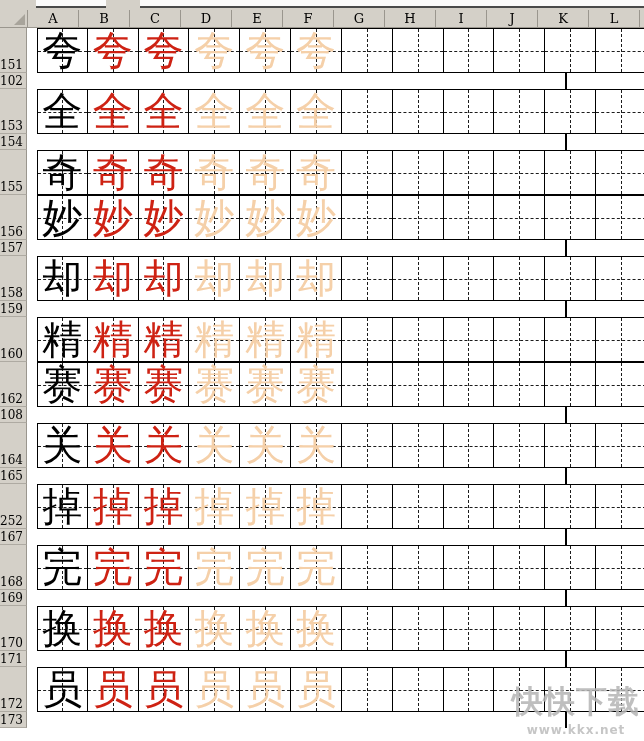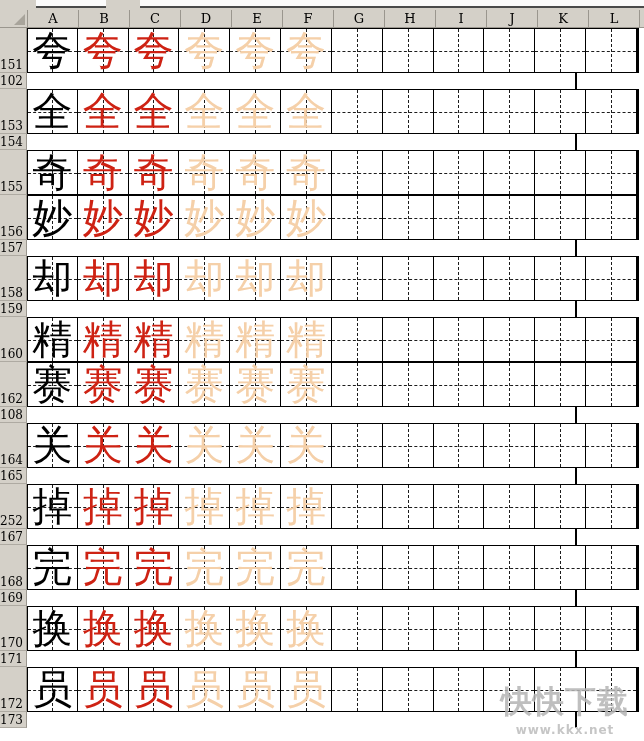--- a/index.html
+++ b/index.html
@@ -27,21 +27,21 @@
           border-right:1px solid var(--chrome-line);border-bottom:1px solid var(--chrome-line);
           position:relative;}
   .corner .tri{position:absolute;right:2px;bottom:2px;width:0;height:0;
           border-left:11px solid transparent;border-bottom:11px solid #a8a49b;}
   .col-header{width:51px;height:18px;text-align:center;font-size:13px;line-height:17px;
           color:#000;background:var(--chrome-bg);
           border-right:1px solid var(--chrome-line);border-bottom:1px solid var(--chrome-line);}
   .header-fill{flex:1;background:var(--chrome-bg);border-bottom:1px solid var(--chrome-line);}
 
   
-  .row{display:flex;width:577px;}
+  .row{display:flex;width:577px;gap:10px;}
   .row-header{width:28px;background:var(--chrome-bg);
           border-right:1px solid var(--chrome-line);border-bottom:1px solid #aeaaa2;
           font-size:12px;color:#000;display:flex;align-items:flex-end;justify-content:flex-end;
           padding:0 3px 0 0;line-height:14px;}
   .cells{position:relative;display:flex;width:612px;background:#fff;
           border-right:2px solid var(--grid-line);}
   .row.practice .cells{height:45px;border-top:1px solid var(--grid-line);
           border-bottom:1px solid var(--grid-line);}
   .row.spacer .cells{height:16px;}
   .row-fill{flex:1;background:var(--chrome-bg);}
@@ -53,21 +53,21 @@
           border-left:1px dashed #1c1c1c;}
   .cell::after{content:"";position:absolute;top:50%;left:0;right:0;
           border-top:1px dashed #1c1c1c;}
   .char{position:absolute;inset:0;display:flex;align-items:center;justify-content:center;
           font-size:40px;line-height:43px;z-index:2;font-family:"DejaVu Serif", serif;}
   .char.black{color:var(--char-black);}
   .char.red{color:var(--char-red);}
   .char.faded{color:var(--char-faded);}
 
   
-  .watermark{position:absolute;right:15px;bottom:4px;z-index:9;text-align:center;
+  .watermark{position:absolute;right:4px;bottom:4px;z-index:9;text-align:center;
           font-family:"DejaVu Sans", sans-serif;pointer-events:none;}
   .wm-logo{font-size:31px;font-weight:bold;color:var(--wm-gray);letter-spacing:1px;opacity:.85;}
   .wm-url{font-size:12px;font-weight:bold;color:#c6c6c6;letter-spacing:1px;}
 </style>
 </head>
 <body>
 
 <div class="top-bar">
   <div class="sliver name"></div>
   <div class="sliver formula"></div>

